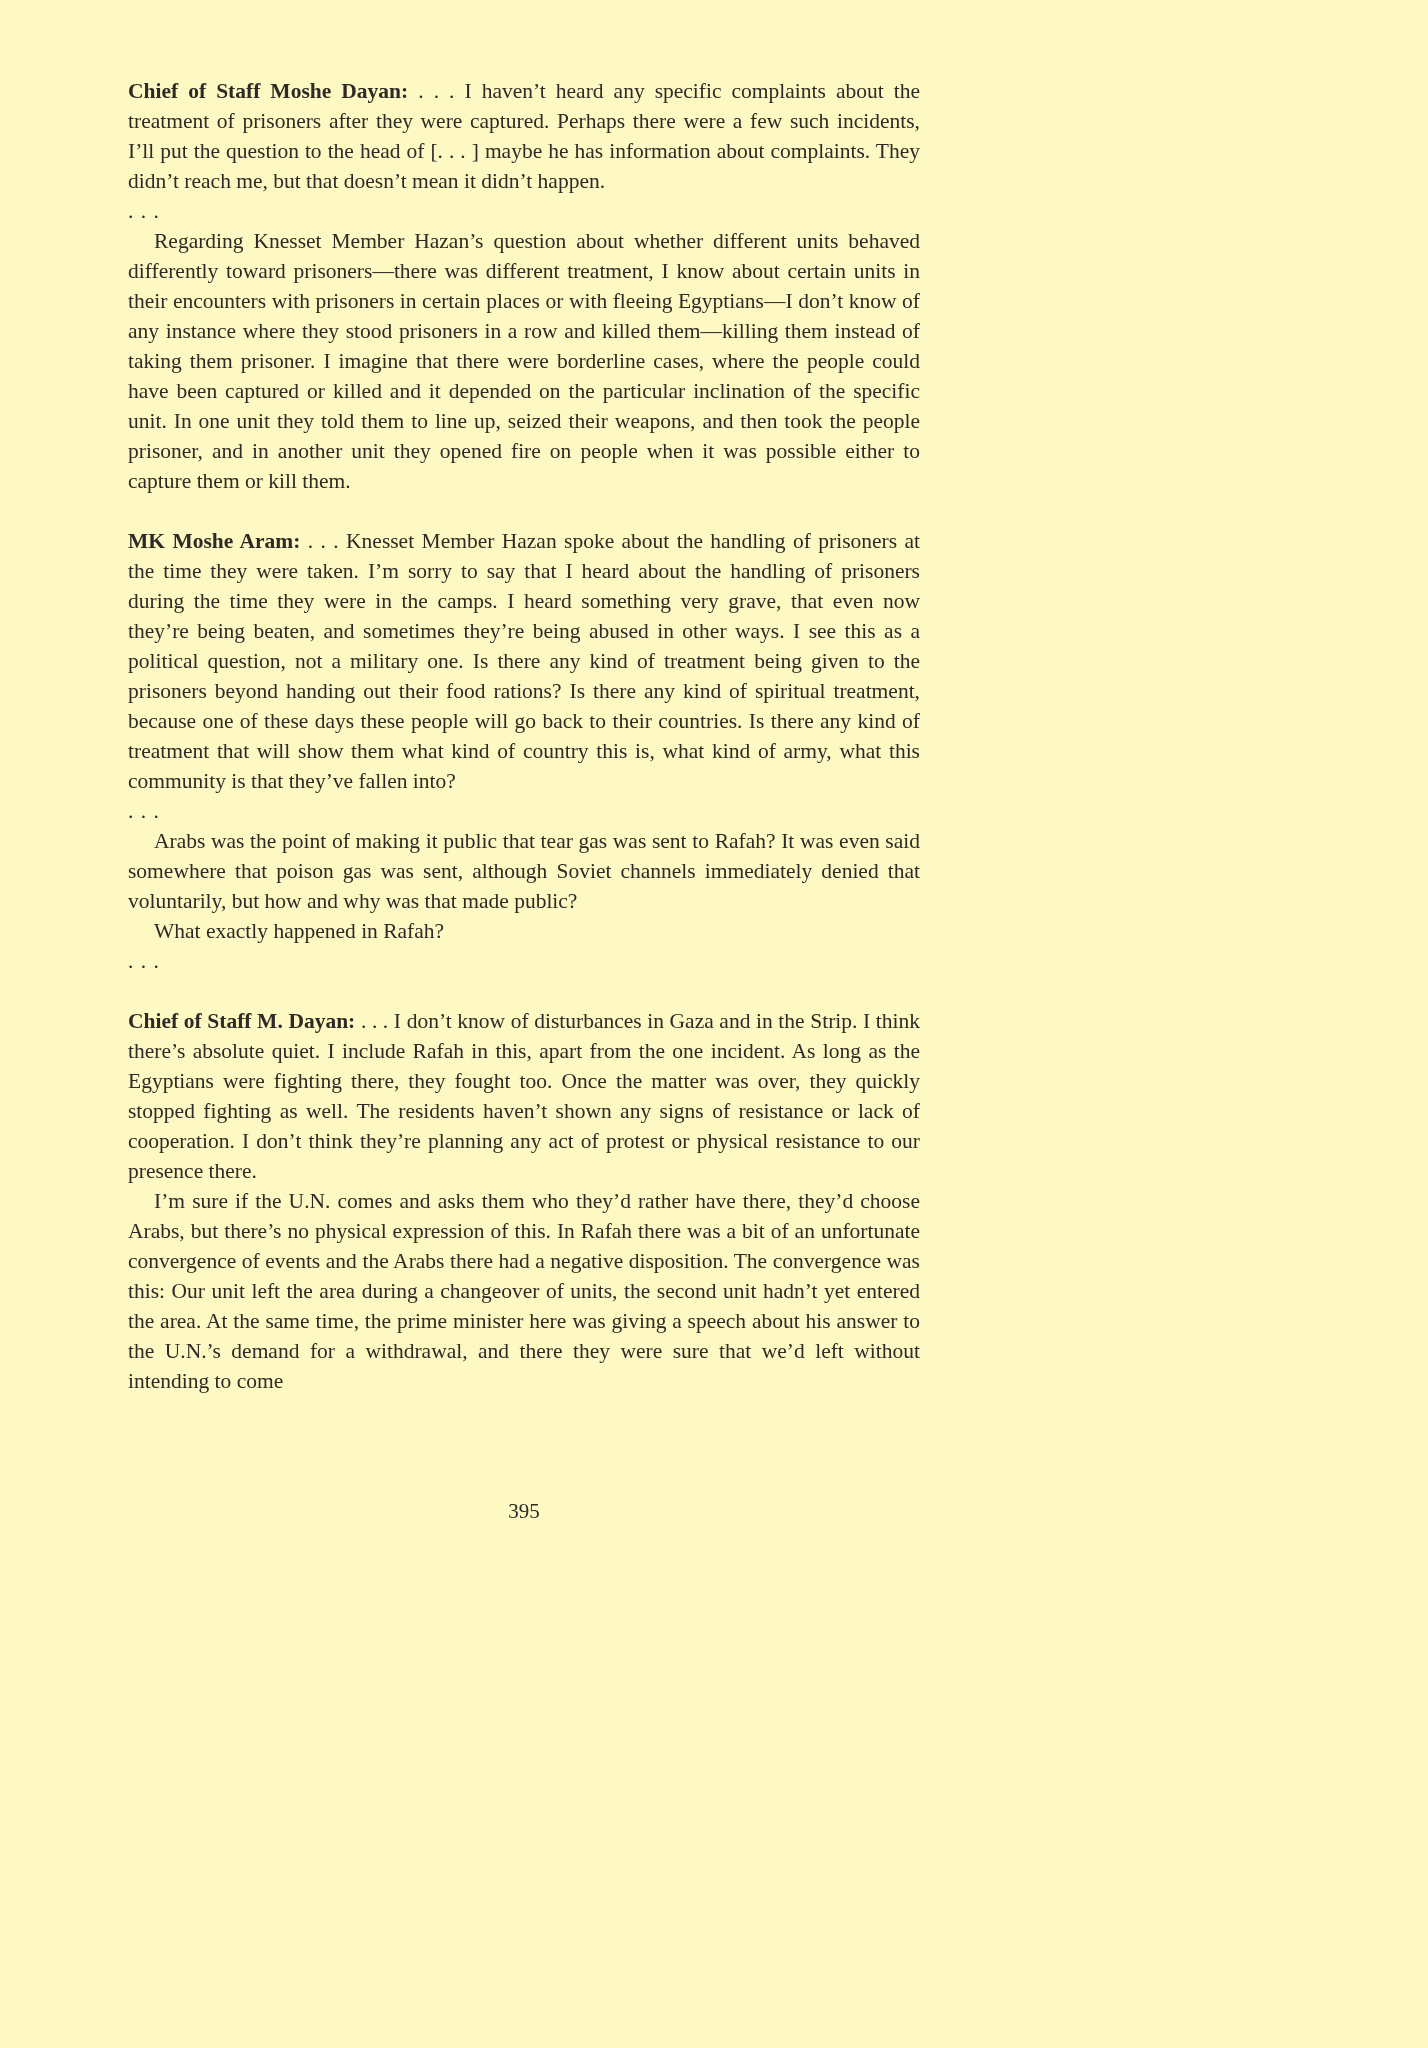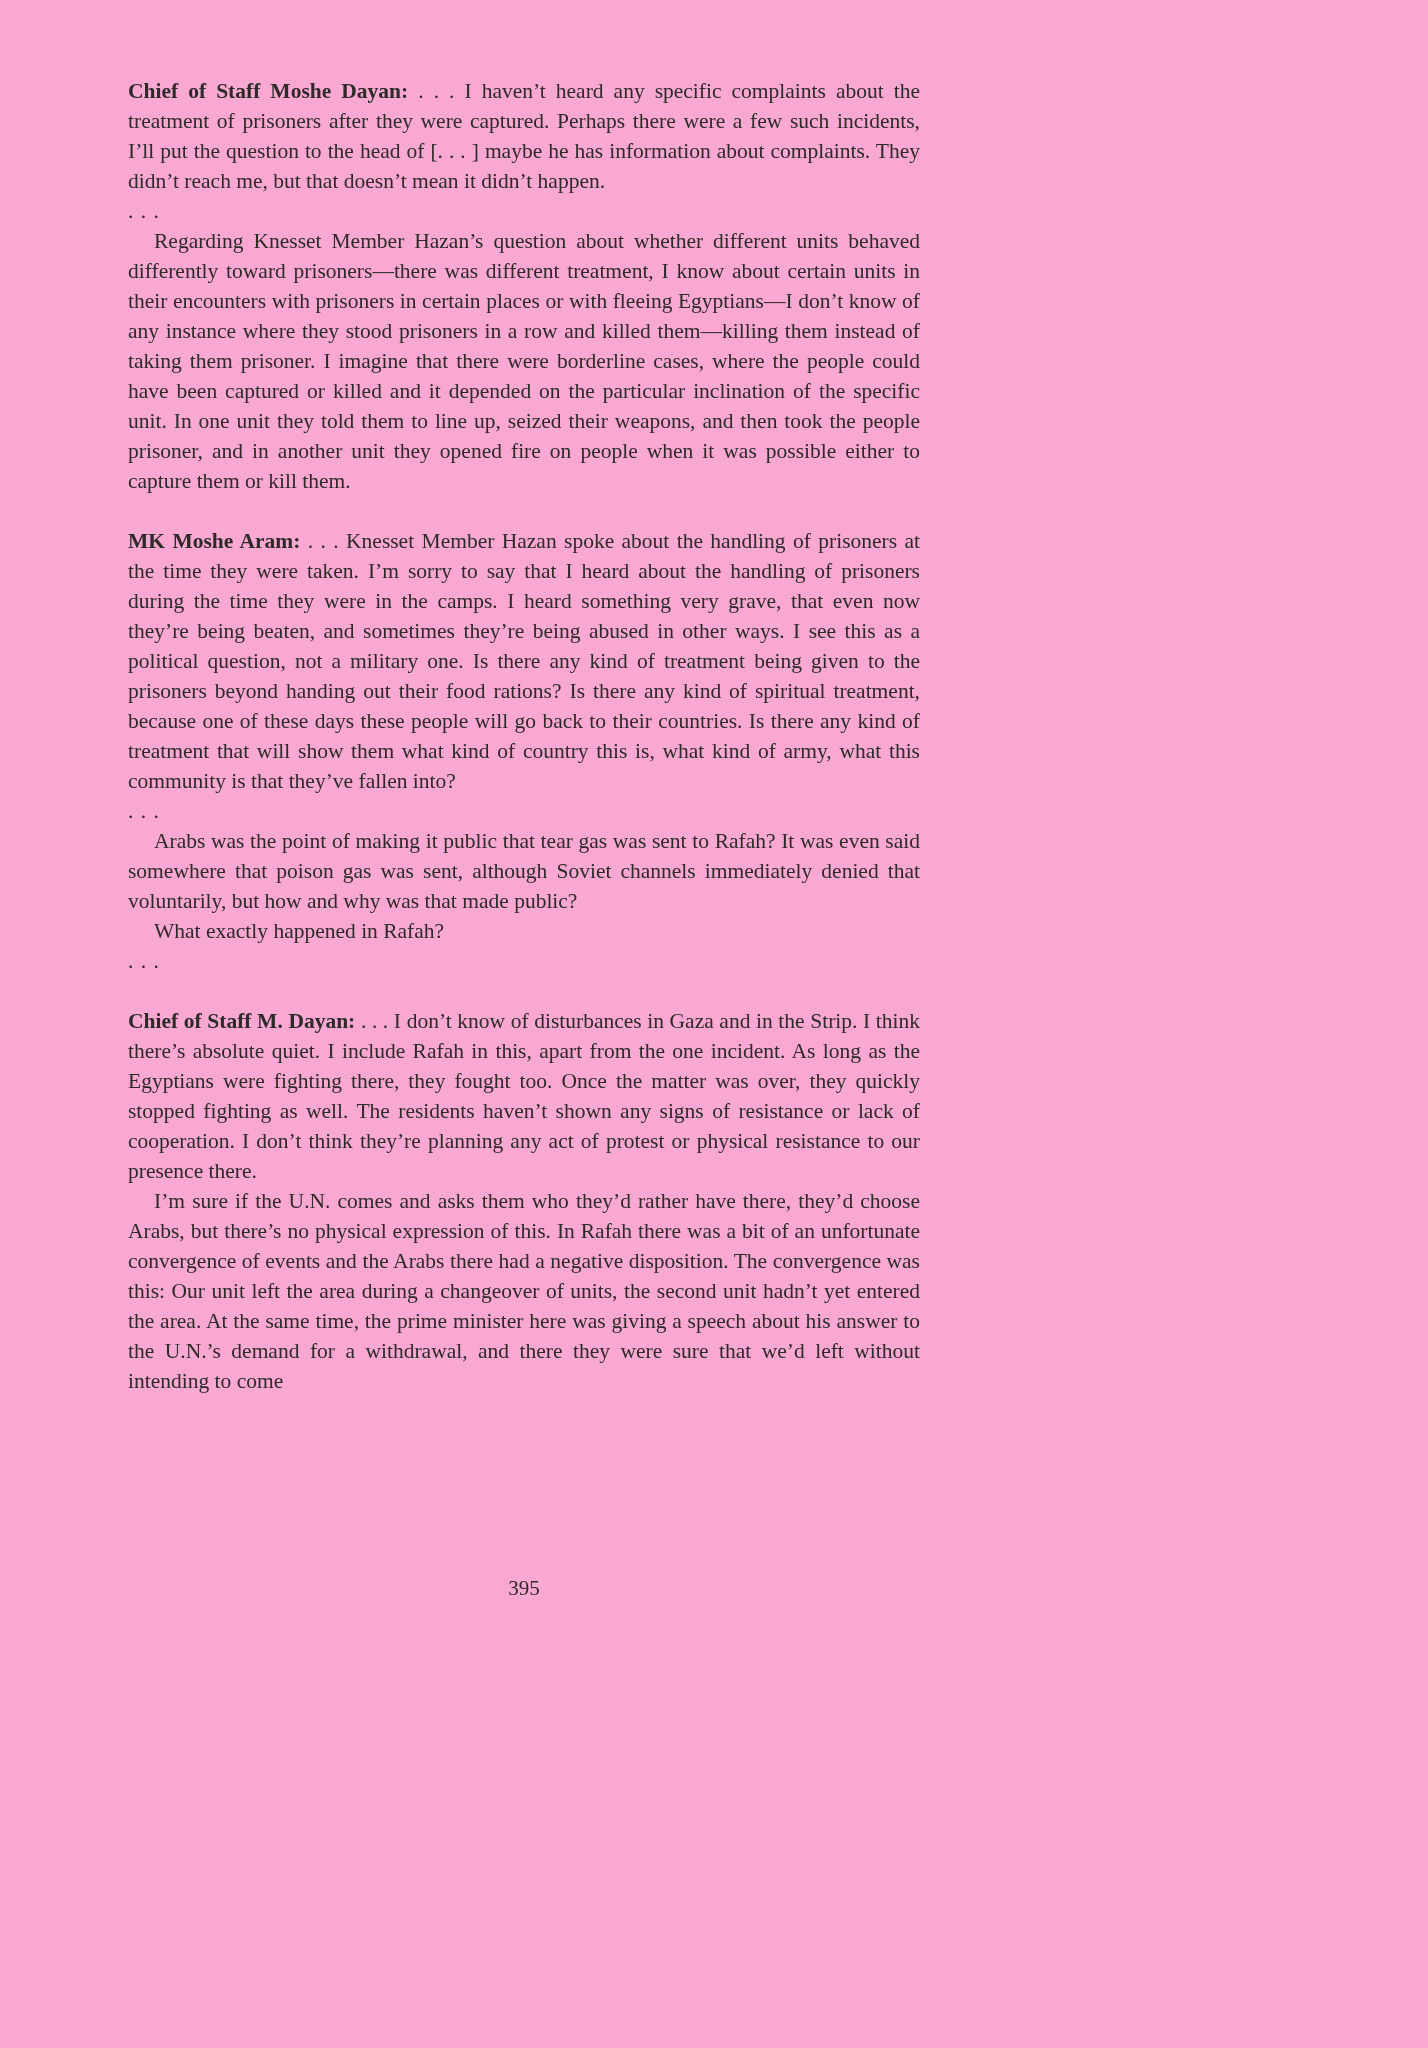--- a/index.html
+++ b/index.html
@@ -11,21 +11,21 @@
     height: 2048px;
     background: #fcfcfa;
     font-family: "Liberation Serif", serif;
     color: #2d2a27;
     position: relative;
     overflow: hidden;
   }
   .page {
     position: absolute;
     inset: 0;
-    background: #f9a8d4;
+    background: #fef9c3;
   }
   .text-column {
     position: absolute;
     left: 128px;
     top: 76px;
     width: 792px;
     font-size: 21.5px;
     line-height: 30px;
     text-align: justify;
   }
@@ -43,21 +43,21 @@
   }
   .ellipsis {
     text-align: left;
     letter-spacing: 1px;
   }
   .speaker {
     font-weight: bold;
   }
   .page-number {
     position: absolute;
-    top: 1576px;
+    top: 1499px;
     left: 128px;
     width: 792px;
     text-align: center;
     font-size: 21px;
     color: #2d2a27;
   }
 </style>
 </head>
 <body>
 

